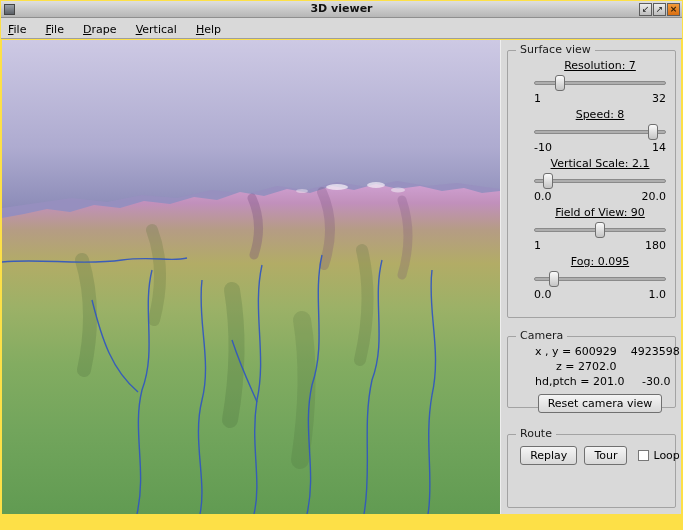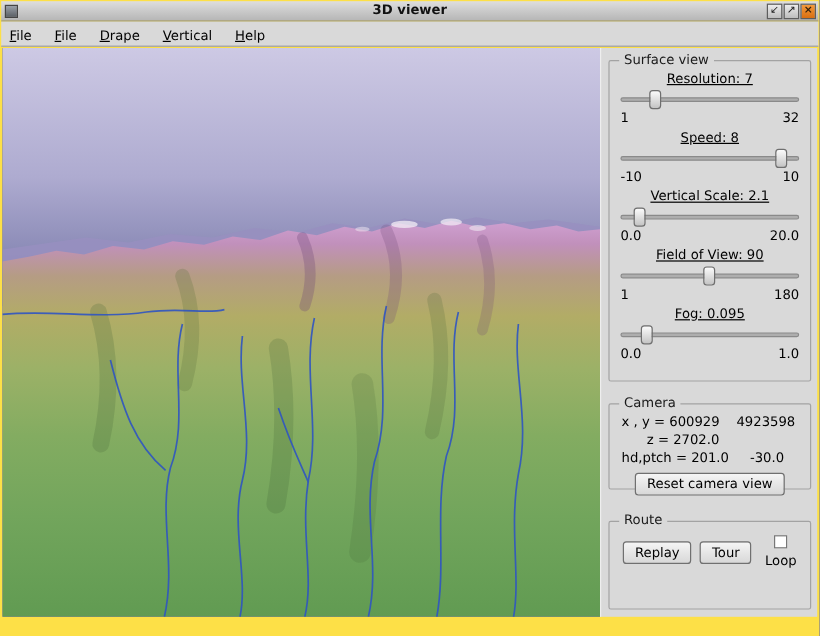--- a/index.html
+++ b/index.html
@@ -23,21 +23,21 @@
   .menu-item { display:inline-block; padding:0 7px; font-size:11px; line-height:20px; color:#000; }
   .menu-item::first-letter { text-decoration:underline; }
 
   
   .view3d { position:absolute; left:2px; top:40px; width:498px; height:474px; background:#6d729e; }
   .view3d svg { display:block; width:100%; height:100%; }
 
   
   .panel { position:absolute; left:500px; top:40px; width:181px; height:474px;
            background:#d9d9d9; border-left:1px solid #eee; }
-  .frame { position:absolute; left:6px; right:5px; border:1px solid #a3a3a3; border-radius:2px; }
+  .frame { position:absolute; left:6px; right:5px; border:1px solid #a3a3a3; border-radius:2px;padding-left:17px; }
   .frame-title { position:absolute; top:-8px; left:8px; background:#d9d9d9; padding:0 4px;
                  font-size:11px; color:#1a1a1a; }
 
   #surface-frame { top:10px; height:268px; padding-top:6px; }
   .slider-block { margin:2px 9px 0; }
   .slider-label { text-align:center; font-size:11px; height:15px; color:#000;text-decoration:underline; }
   .slider-track-row { position:relative; height:18px; }
   .trough { position:absolute; left:0; right:0; top:7px; height:4px; background:#aeaeae;
             border:1px solid #8a8a8a; border-radius:2px; }
   .thumb { position:absolute; top:1px; width:10px; height:16px;
@@ -48,21 +48,21 @@
   .camera-lines { padding:8px 0 0 10px; font-size:11px; color:#000; }
   .camera-line { white-space:pre; height:15px; }
   .camera-btn-row { text-align:center; margin-top:2px; }
 
   .btn { font-size:11px; font-family:inherit; padding:2px 9px; color:#000;
          background:linear-gradient(#f5f5f5,#d8d8d8); border:1px solid #707070; border-radius:3px; }
 
   #route-frame { top:394px; height:74px; }
   .route-row1 { display:flex; gap:7px; justify-content:center; align-items:center; margin-top:11px; }
   .route-row2 { display:flex; gap:9px; justify-content:center; margin-top:9px; }
-  .cbwrap { display:flex; align-items:center; gap:4px; margin-left:4px;flex-direction:column; }
+  .cbwrap { display:flex; align-items:center; gap:4px; margin-left:4px; }
   .cb { width:11px; height:11px; background:#fff; border:1px solid #777; display:inline-block; }
   .cb-label { font-size:11px; color:#000; }
 
   
   .statusbar { position:absolute; left:2px; top:514px; width:679px; height:12px;
                background:#d9d9d9; font-size:10px; line-height:12px; padding-left:3px; color:#111; }
 </style>
 </head>
 <body>
 
@@ -167,21 +167,21 @@
       </div>
 
       <div class="slider-block">
         <div class="slider-label">Speed: 8</div>
         <div class="slider-track-row">
           <div class="trough"></div>
           <div class="thumb" style="left: calc(90% - 5px);"></div>
         </div>
         <div class="slider-minmax">
           <span>-10</span>
-          <span>10</span>
+          <span>14</span>
         </div>
       </div>
 
       <div class="slider-block">
         <div class="slider-label">Vertical Scale: 2.1</div>
         <div class="slider-track-row">
           <div class="trough"></div>
           <div class="thumb" style="left: calc(10.5% - 5px);"></div>
         </div>
         <div class="slider-minmax">

